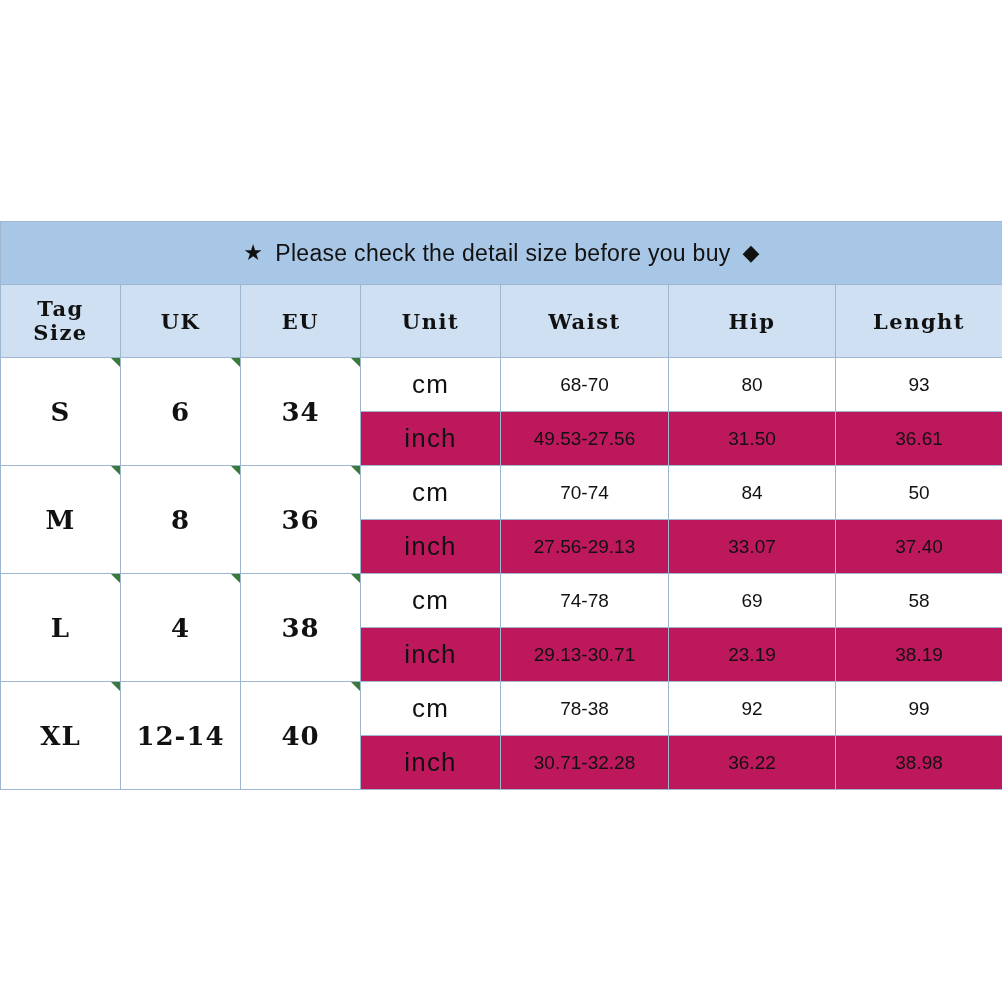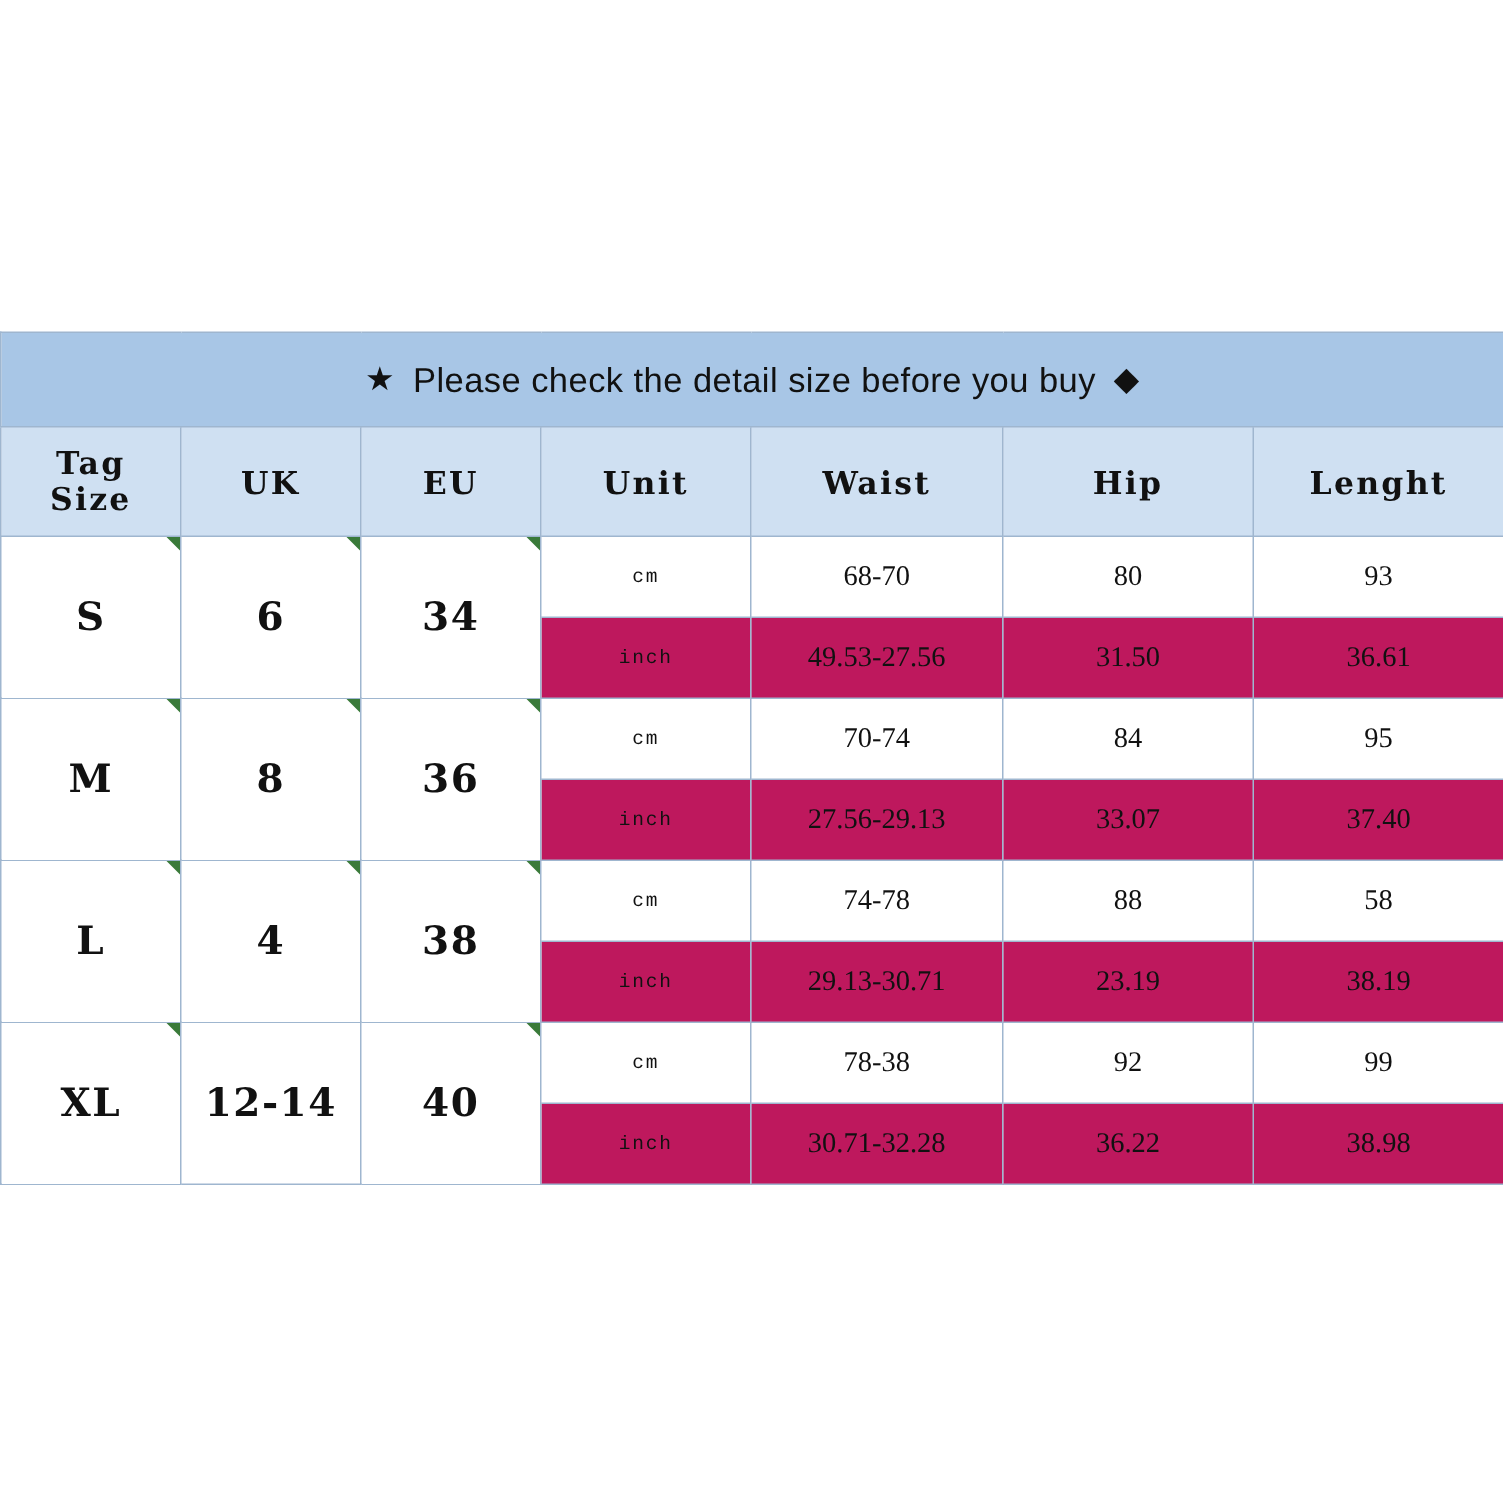--- a/index.html
+++ b/index.html
@@ -71,27 +71,27 @@
   }
   
   .lbl {
     background: #ffffff;
     font-family: "DejaVu Serif", serif;
     font-size: 26px;
     font-weight: bold;
     letter-spacing: 1px;
   }
   .unit-cell {
-    font-family: Liberation Mono, monospace;
-    font-size: 13px;
+    font-family: Liberation Sans, sans-serif;
+    font-size: 26px;
     letter-spacing: 1.2px;
     height: 53px;
   }
   .val-cell {
-    font-family: Liberation Serif, serif;
+    font-family: Liberation Sans, sans-serif;
     font-size: 19px;
     height: 53px;
   }
   .row-cm td.unit-cell, .row-cm td.val-cell {
     background: #ffffff;
   }
   .row-inch td.unit-cell, .row-inch td.val-cell {
     background: #be185d;
   }
   .corner-tick {
@@ -166,36 +166,36 @@
         <td class="val-cell">36.61</td>
       </tr>
 
       <tr class="row-cm">
         <td class="lbl corner-tick" rowspan="2">M</td>
         <td class="lbl corner-tick" rowspan="2">8</td>
         <td class="lbl corner-tick" rowspan="2">36</td>
         <td class="unit-cell">cm</td>
         <td class="val-cell">70-74</td>
         <td class="val-cell">84</td>
-        <td class="val-cell">95</td>
+        <td class="val-cell">50</td>
       </tr>
       <tr class="row-inch">
         <td class="unit-cell">inch</td>
         <td class="val-cell">27.56-29.13</td>
         <td class="val-cell">33.07</td>
         <td class="val-cell">37.40</td>
       </tr>
 
       <tr class="row-cm">
         <td class="lbl corner-tick" rowspan="2">L</td>
         <td class="lbl corner-tick" rowspan="2">4</td>
         <td class="lbl corner-tick" rowspan="2">38</td>
         <td class="unit-cell">cm</td>
         <td class="val-cell">74-78</td>
-        <td class="val-cell">88</td>
+        <td class="val-cell">69</td>
         <td class="val-cell">58</td>
       </tr>
       <tr class="row-inch">
         <td class="unit-cell">inch</td>
         <td class="val-cell">29.13-30.71</td>
         <td class="val-cell">23.19</td>
         <td class="val-cell">38.19</td>
       </tr>
 
       <tr class="row-cm">

